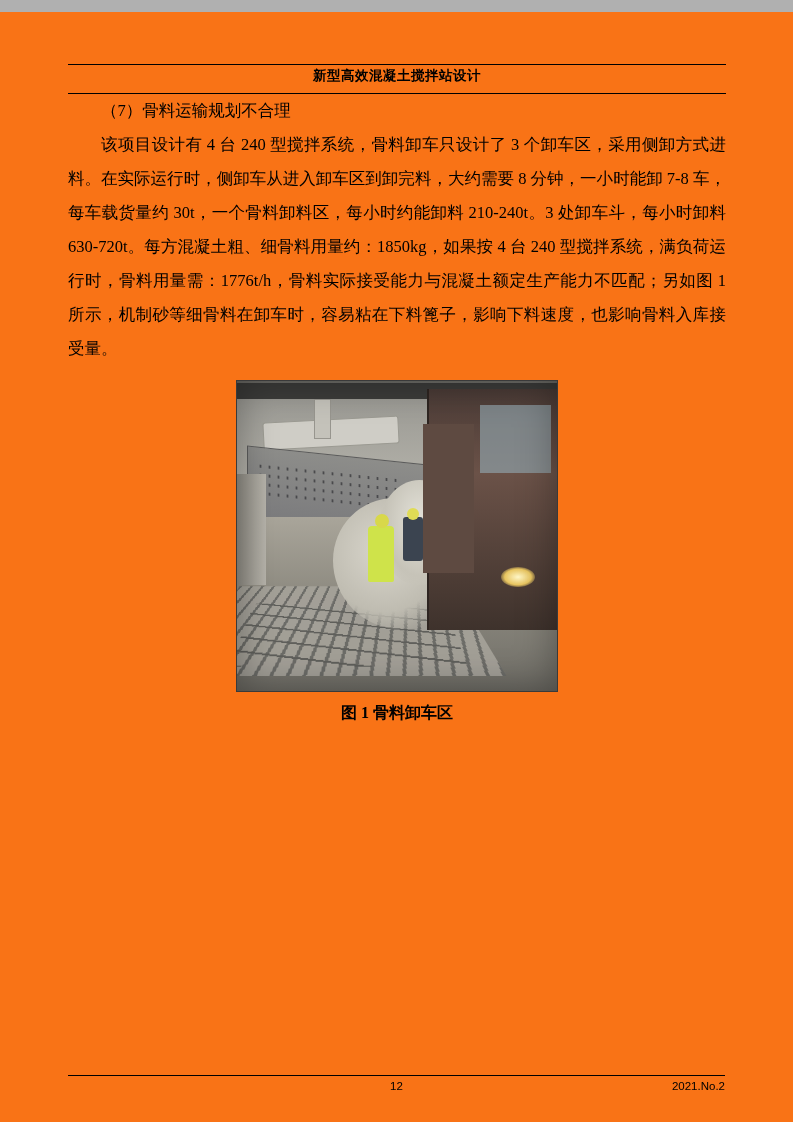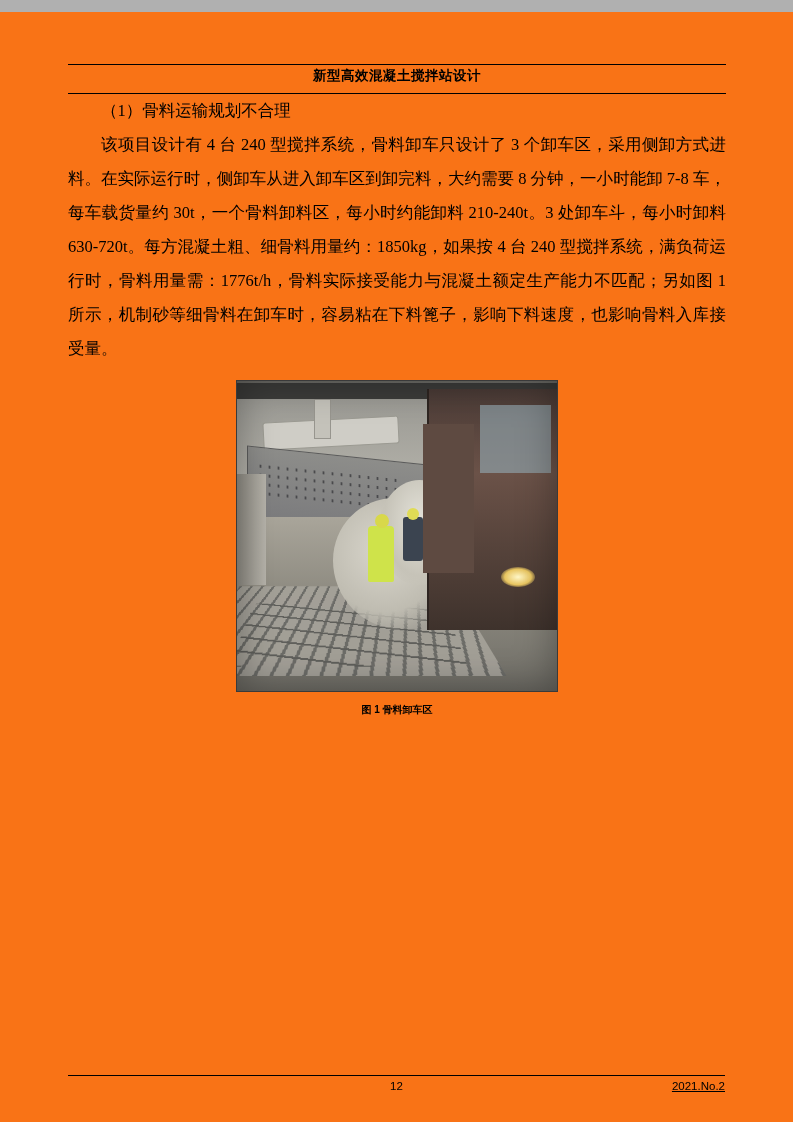--- a/index.html
+++ b/index.html
@@ -66,22 +66,22 @@
   .figure-img {
     width: 320px;
     height: 310px;
     display: inline-block;
     position: relative;
     overflow: hidden;
     background: #5a5a58;
     border: 1px solid #3a3a3a;
   }
   .figure-caption {
-    font-size: 10px;
-    font-family: Liberation Sans, sans-serif;
+    font-size: 16px;
+    font-family: Liberation Serif, serif;
     font-weight: bold;
     margin-top: 7px;
     color: #000;
   }
   .footer {
     position: absolute;
     left: 68px;
     right: 68px;
     bottom: 42px;
   }
@@ -101,21 +101,20 @@
   }
   .footer-page {
     position: absolute;
     left: 0; right: 0;
     text-align: center;
     font-size: 11.5px;
   }
   .footer-right {
     margin-left: auto;
     font-size: 11.5px;
-    text-decoration: underline;
   }
 
   
   .ph-sky {
     position: absolute; left: 0; top: 0; width: 100%; height: 46%;
     background: linear-gradient(180deg,#6e6d68 0%, #8a8984 40%, #a7a49c 100%);
   }
   .ph-roofbeam {
     position: absolute; left: 0; top: 2px; width: 100%; height: 16px;
     background: #3c3c3a;
@@ -222,21 +221,21 @@
 
   <div class="content">
 
     <div>
       <div class="header-rule"></div>
       <div class="header">新型高效混凝土搅拌站设计</div>
       <div class="header-rule2"></div>
     </div>
 
     <div class="body-text">
-      <p class="para">（1）骨料运输规划不合理</p>
+      <p class="para">（7）骨料运输规划不合理</p>
       <p class="para">该项目设计有 4 台 240 型搅拌系统，骨料卸车只设计了 3 个卸车区，采用侧卸方式进料。在实际运行时，侧卸车从进入卸车区到卸完料，大约需要 8 分钟，一小时能卸 7-8 车，每车载货量约 30t，一个骨料卸料区，每小时约能卸料 210-240t。3 处卸车斗，每小时卸料 630-720t。每方混凝土粗、细骨料用量约：1850kg，如果按 4 台 240 型搅拌系统，满负荷运行时，骨料用量需：1776t/h，骨料实际接受能力与混凝土额定生产能力不匹配；另如图 1 所示，机制砂等细骨料在卸车时，容易粘在下料篦子，影响下料速度，也影响骨料入库接受量。</p>
     </div>
 
     <div class="figure">
       <div class="figure-img">
         <div class="ph-sky"></div>
         <div class="ph-roofbeam"></div>
         <div class="ph-wall"></div>
         <div class="ph-duct"></div>
         <div class="ph-duct2"></div>

